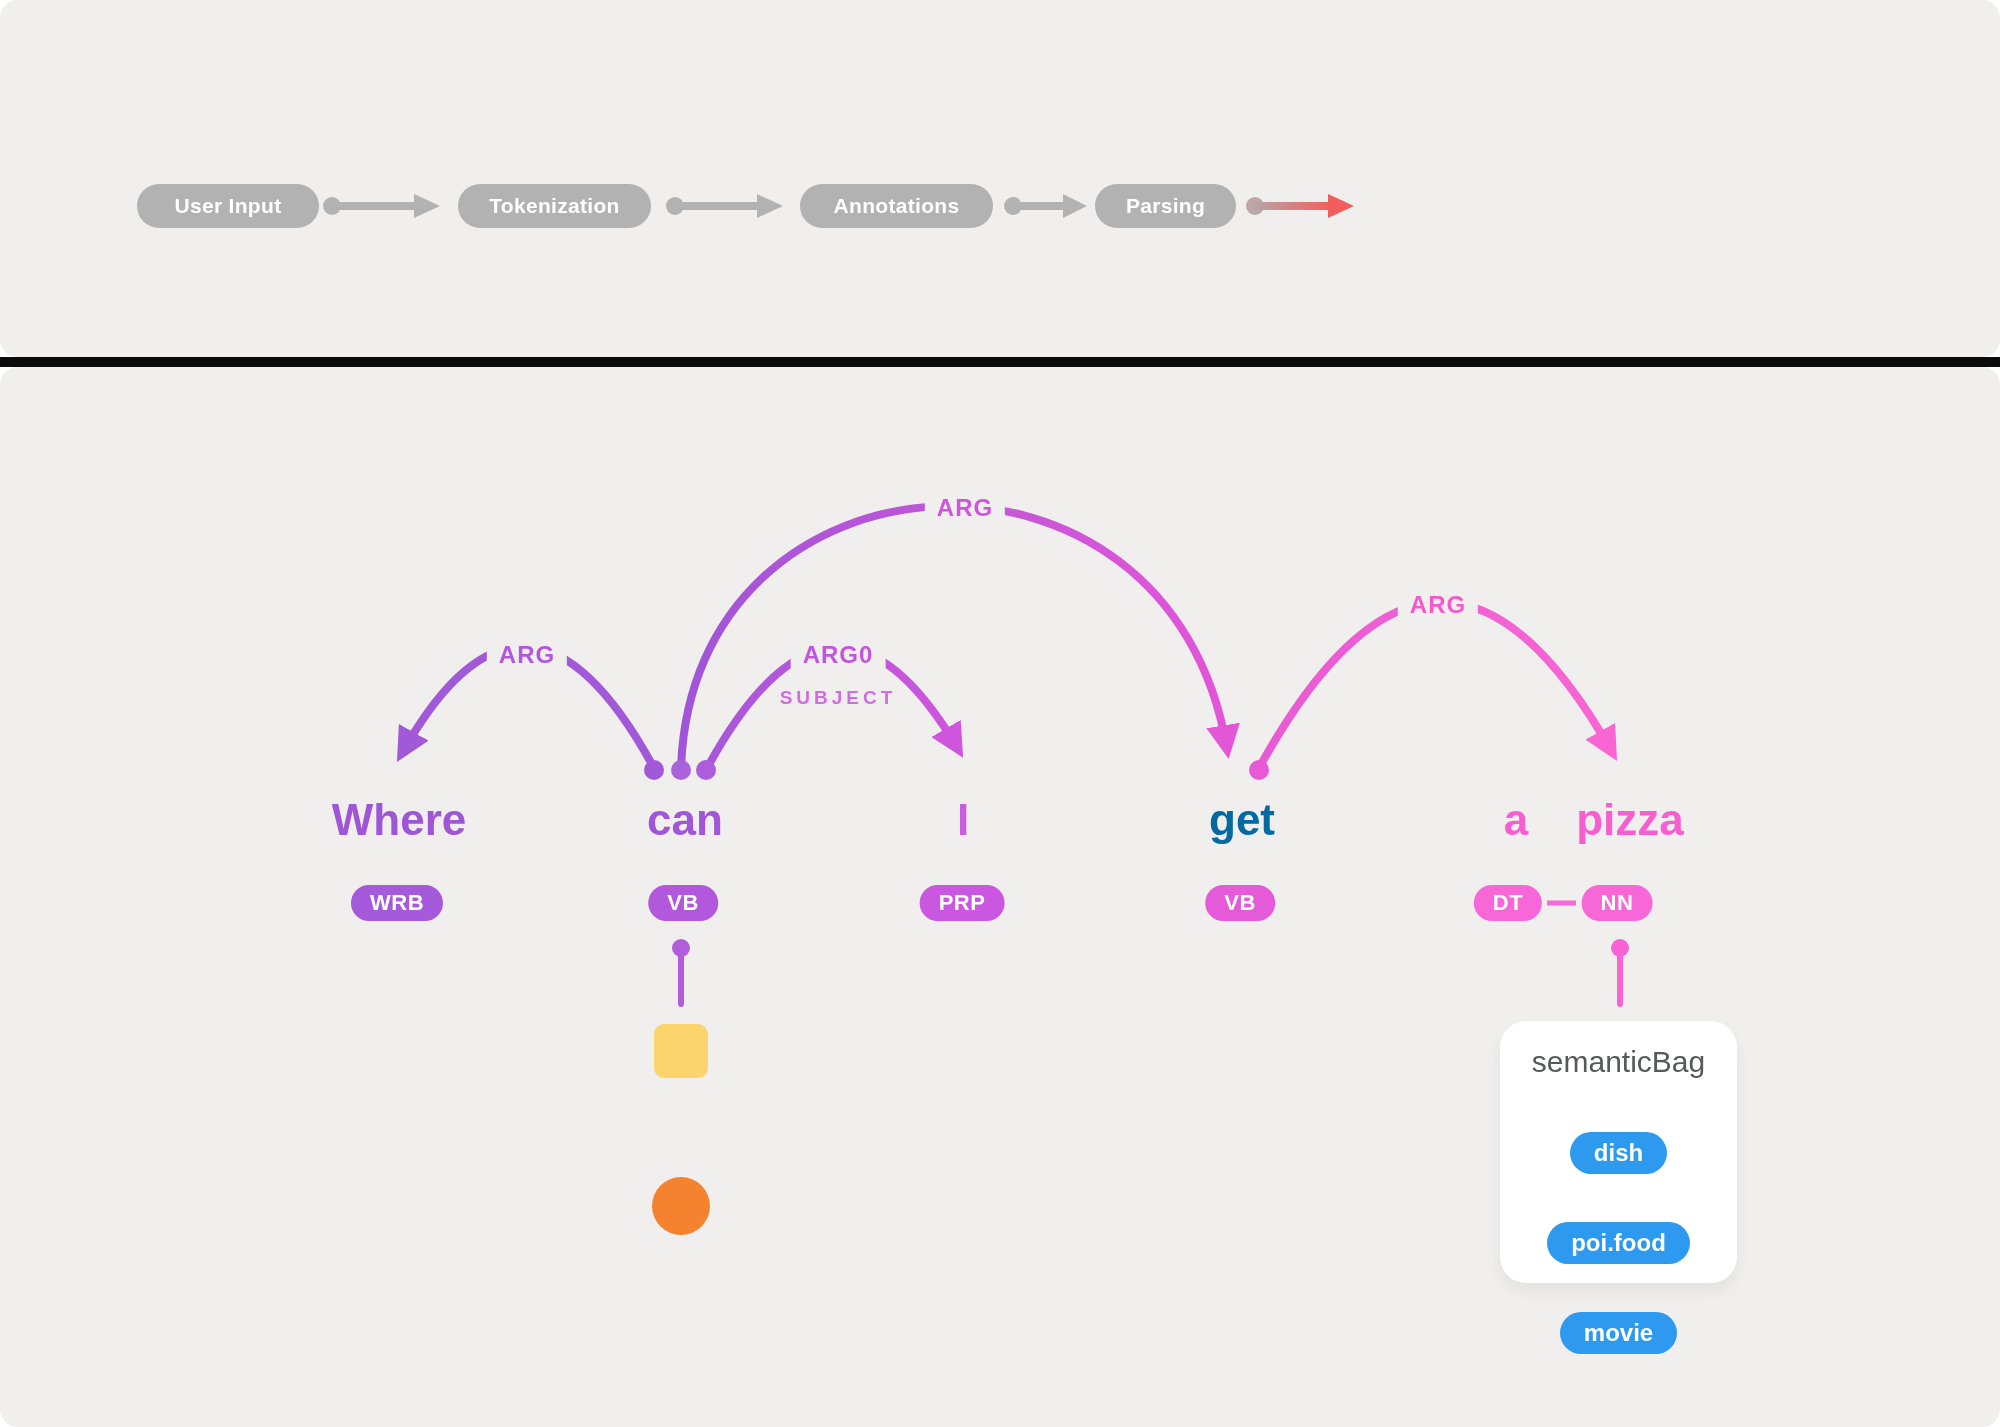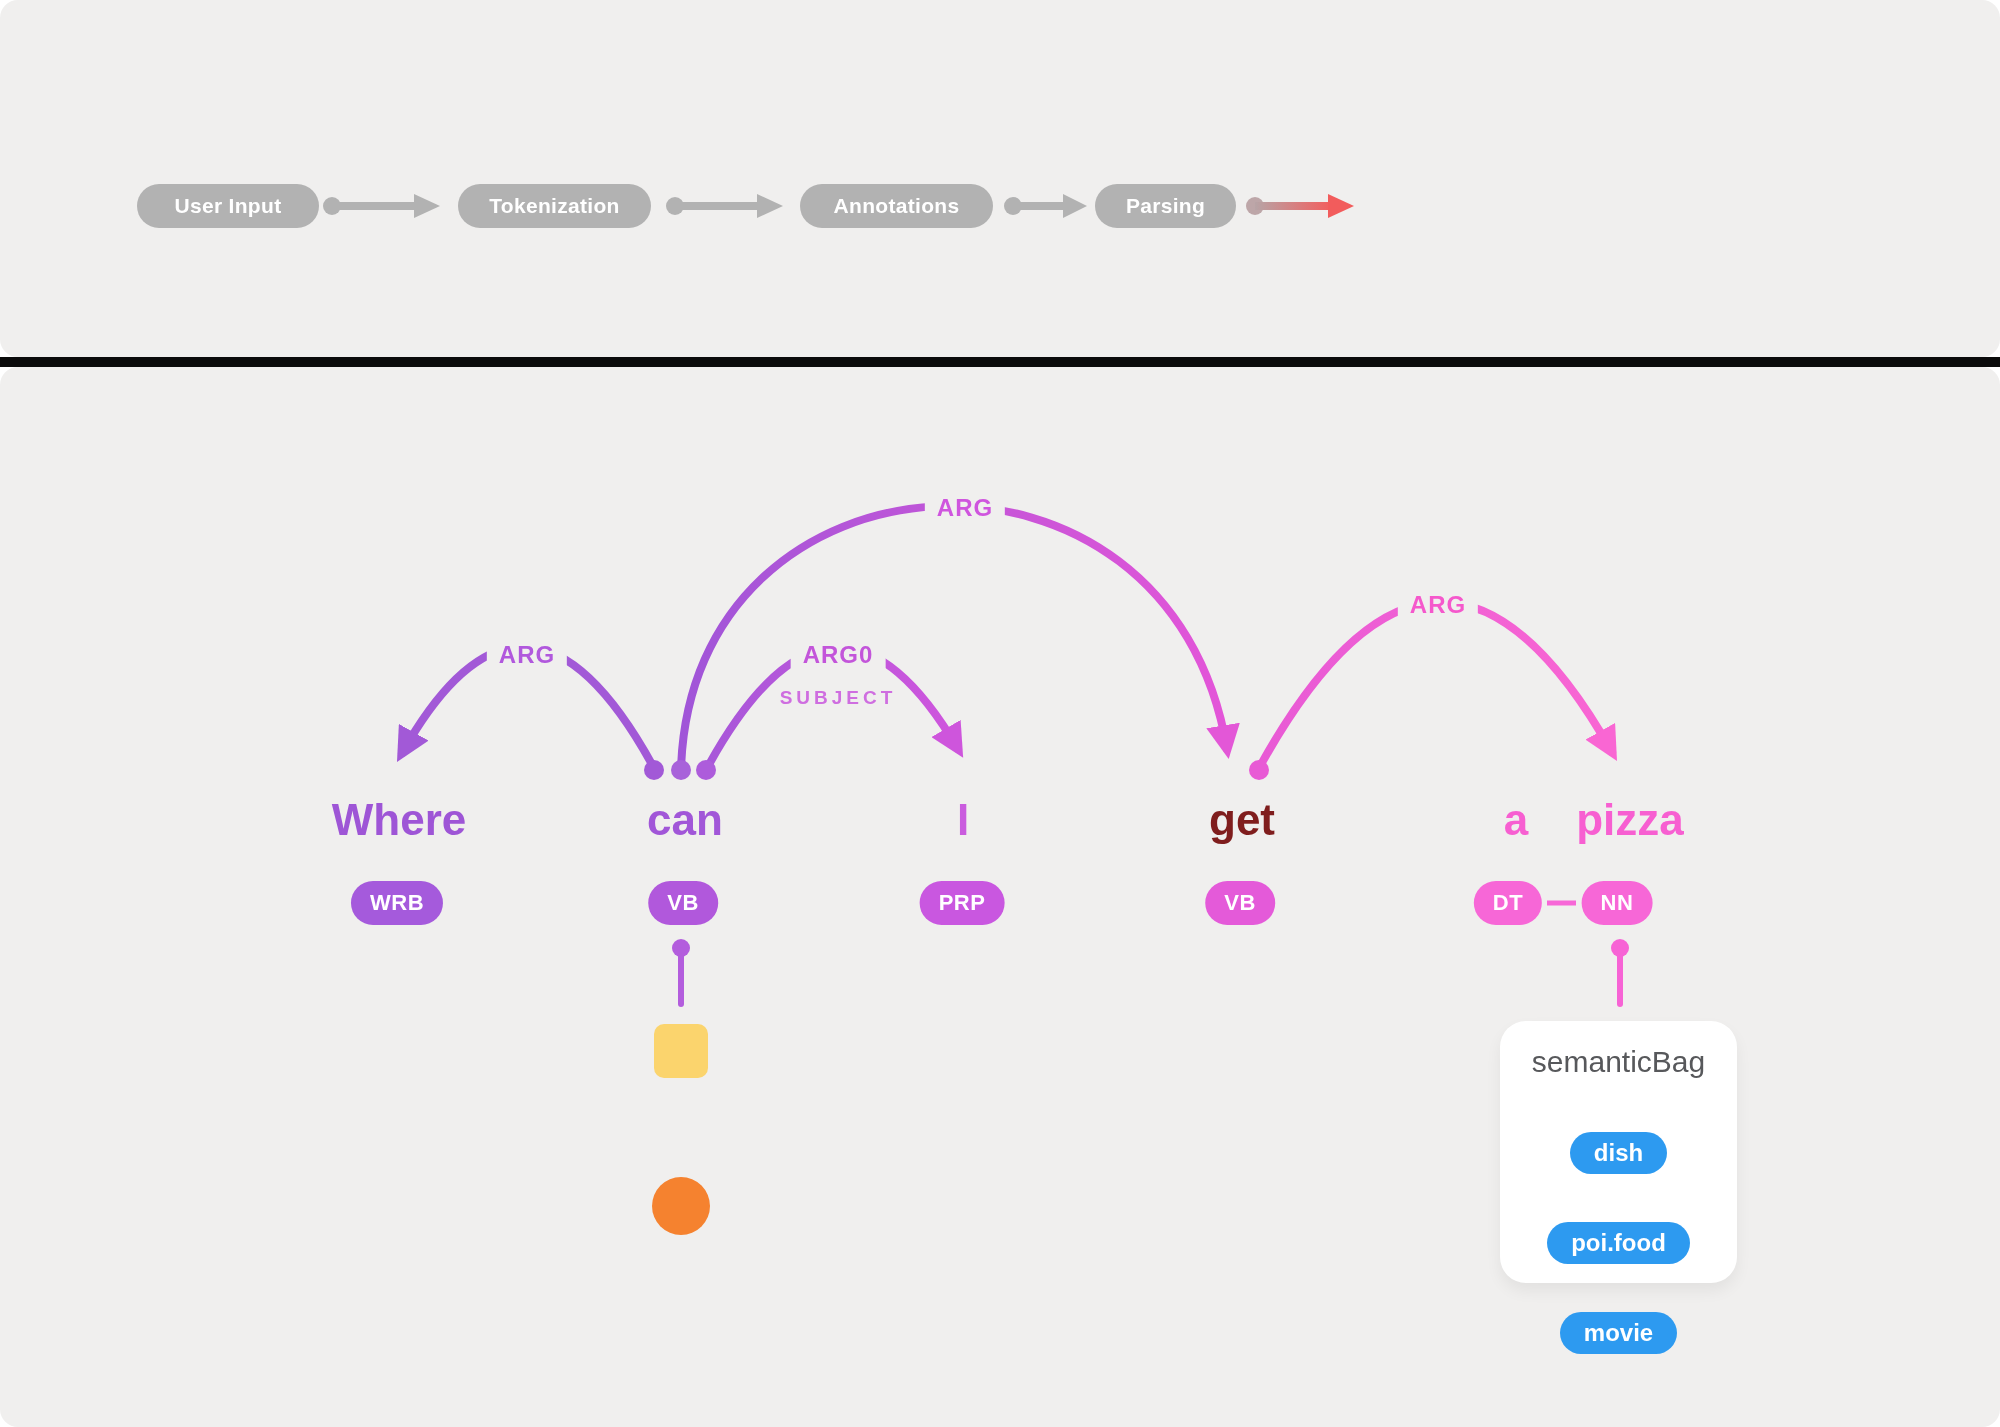--- a/index.html
+++ b/index.html
@@ -20,23 +20,23 @@
   .pstage{position:absolute;top:184px;height:44px;border-radius:22px;background:#b2b2b2;color:#ffffff;
           font-weight:bold;font-size:21px;display:flex;align-items:center;justify-content:center;
           letter-spacing:0.3px;}
   .pfinal{position:absolute;top:177px;height:58px;border-radius:29px;background:#f87272;color:#ffffff;
           font-weight:bold;font-size:29px;display:flex;align-items:center;justify-content:center;
           box-shadow:0 2px 5px rgba(248,114,114,0.35);}
   .parrow{position:absolute;top:193px;}
 
   
   .word{position:absolute;transform:translate(-50%,-50%);font-weight:bold;font-size:44px;white-space:nowrap;}
-  .w-where{color:#9e55d6}.w-can{color:#a156d8}.w-i{color:#ca5cde}.w-get{color:#7f1d1d}
+  .w-where{color:#9e55d6}.w-can{color:#a156d8}.w-i{color:#ca5cde}.w-get{color:#0369a1}
   .w-a{color:#f75fd1}.w-pizza{color:#f75fd1}
-  .tag{position:absolute;transform:translate(-50%,-50%);height:44px;border-radius:22px;color:#ffffff;
+  .tag{position:absolute;transform:translate(-50%,-50%);height:36px;border-radius:22px;color:#ffffff;
        font-weight:bold;font-size:22px;display:flex;align-items:center;justify-content:center;
        padding:0 19px;letter-spacing:0.5px;}
   .t-wrb{background:#a55adc}.t-vb1{background:#b158dc}.t-prp{background:#c957e0}
   .t-vb2{background:#e45ad9}.t-dt{background:#f767d7}.t-nn{background:#f767d7}
 
   
   .arclabel{position:absolute;transform:translate(-50%,-50%);font-weight:bold;font-size:24px;
             background:#f0efee;padding:3px 12px;white-space:nowrap;letter-spacing:1px;}
   .al-left{color:#b158dd}.al-top{color:#cf55de}.al-arg0{color:#c355da}.al-right{color:#f558cc}
   .al-subject{color:#cf6ee0;font-size:19px;font-weight:bold;letter-spacing:4px;padding:1px 8px;}

